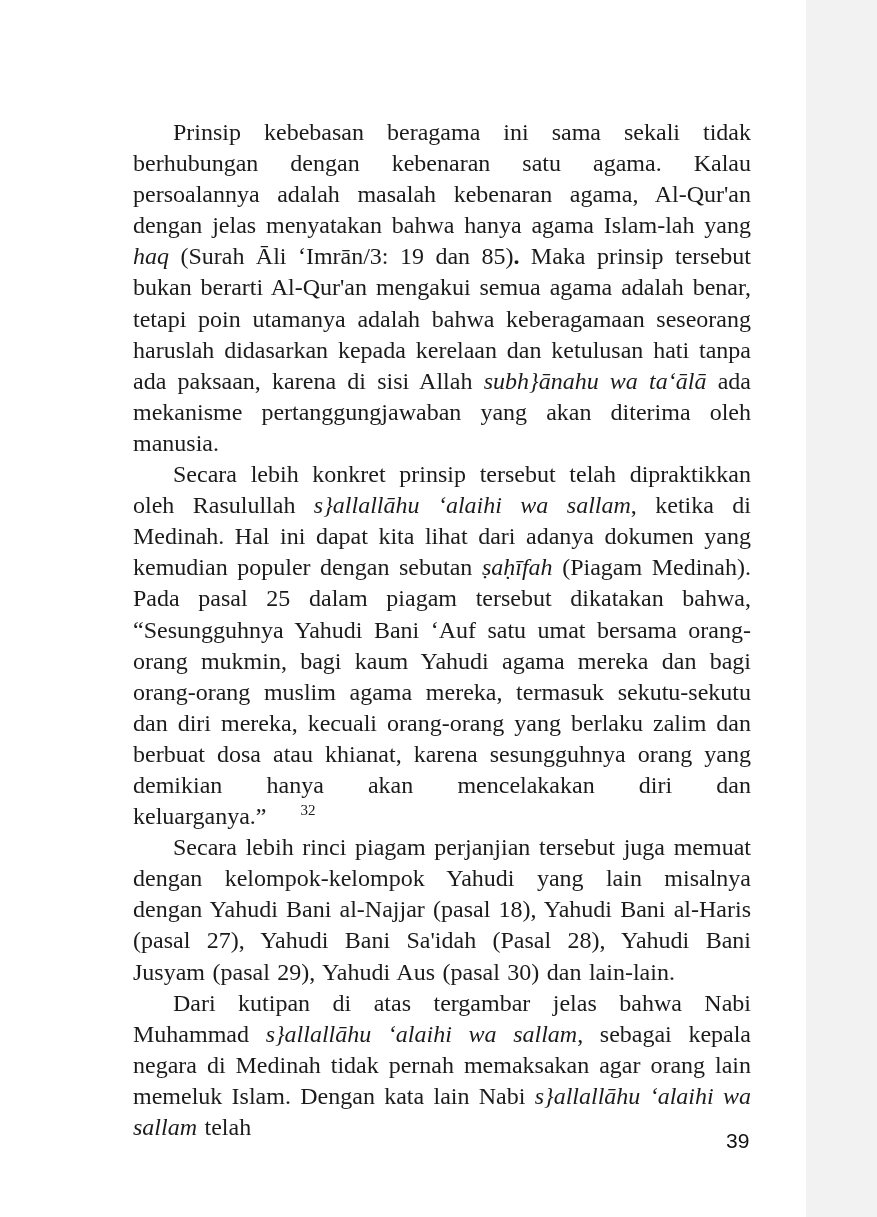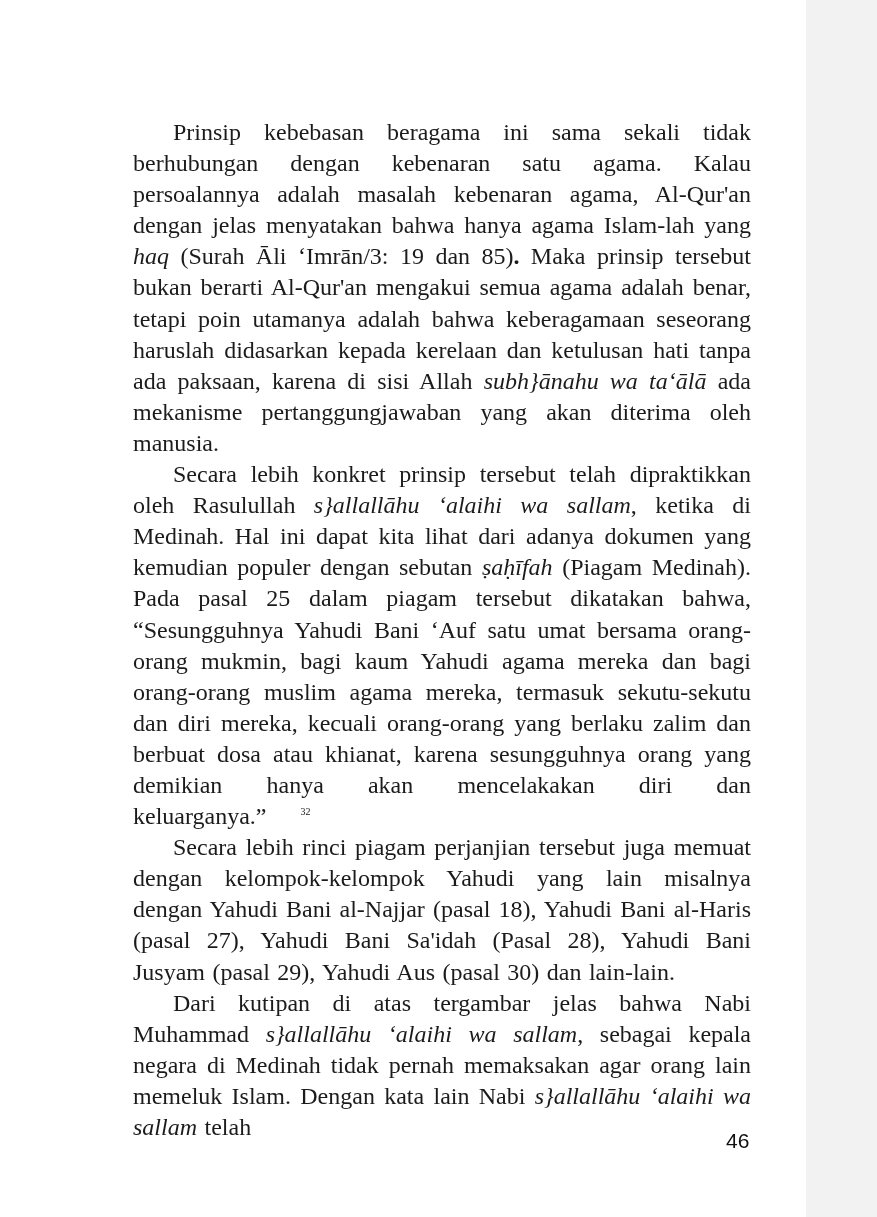--- a/index.html
+++ b/index.html
@@ -33,21 +33,21 @@
   .s-normal {
     font-style: normal;
   }
   .s-italic {
     font-style: italic;
   }
   .s-bold {
     font-weight: 700;
   }
   .s-sup {
-    font-size: 10px;
+    font-size: 15px;
     line-height: 0;
     position: relative;
     top: -9px;
     font-style: normal;
     margin-left: 34px;
   }
   .page-number {
     position: absolute;
     left: 726px;
     top: 1129px;
@@ -59,14 +59,14 @@
 </head>
 <body>
 
 <div class="page">
   <div class="text-block">
       <p class="para"><span class="s-normal">Prinsip kebebasan beragama ini sama sekali tidak berhubungan dengan kebenaran satu agama. Kalau persoalannya adalah masalah kebenaran agama, Al-Qur'an dengan jelas menyatakan bahwa hanya agama Islam-lah yang </span><span class="s-italic">haq</span><span class="s-normal"> (Surah Āli ‘Imrān/3: 19 dan 85)</span><span class="s-bold">.</span><span class="s-normal"> Maka prinsip tersebut bukan berarti Al-Qur'an mengakui semua agama adalah benar, tetapi poin utamanya adalah bahwa keberagamaan seseorang haruslah didasarkan kepada kerelaan dan ketulusan hati tanpa ada paksaan, karena di sisi Allah </span><span class="s-italic">subh}ānahu wa ta‘ālā</span><span class="s-normal"> ada mekanisme pertanggungjawaban yang akan diterima oleh manusia.</span></p>
       <p class="para"><span class="s-normal">Secara lebih konkret prinsip tersebut telah dipraktikkan oleh Rasulullah </span><span class="s-italic">s}allallāhu ‘alaihi wa sallam</span><span class="s-normal">, ketika di Medinah. Hal ini dapat kita lihat dari adanya dokumen yang kemudian populer dengan sebutan </span><span class="s-italic">ṣaḥīfah</span><span class="s-normal"> (Piagam Medinah). Pada pasal 25 dalam piagam tersebut dikatakan bahwa, “Sesungguhnya Yahudi Bani ‘Auf satu umat bersama orang-orang mukmin, bagi kaum Yahudi agama mereka dan bagi orang-orang muslim agama mereka, termasuk sekutu-sekutu dan diri mereka, kecuali orang-orang yang berlaku zalim dan berbuat dosa atau khianat, karena sesungguhnya orang yang demikian hanya akan mencelakakan diri dan keluarganya.”</span><span class="s-sup">32</span></p>
       <p class="para"><span class="s-normal">Secara lebih rinci piagam perjanjian tersebut juga memuat dengan kelompok-kelompok Yahudi yang lain misalnya dengan Yahudi Bani al-Najjar (pasal 18), Yahudi Bani al-Haris (pasal 27), Yahudi Bani Sa'idah (Pasal 28), Yahudi Bani Jusyam (pasal 29), Yahudi Aus (pasal 30) dan lain-lain.</span></p>
       <p class="para"><span class="s-normal">Dari kutipan di atas tergambar jelas bahwa Nabi Muhammad </span><span class="s-italic">s}allallāhu ‘alaihi wa sallam</span><span class="s-normal">, sebagai kepala negara di Medinah tidak pernah memaksakan agar orang lain memeluk Islam. Dengan kata lain Nabi </span><span class="s-italic">s}allallāhu ‘alaihi wa sallam</span><span class="s-normal"> telah</span></p>
     </div>
-  <div class="page-number">46</div>
+  <div class="page-number">39</div>
 </div>
 
 </body></html>

